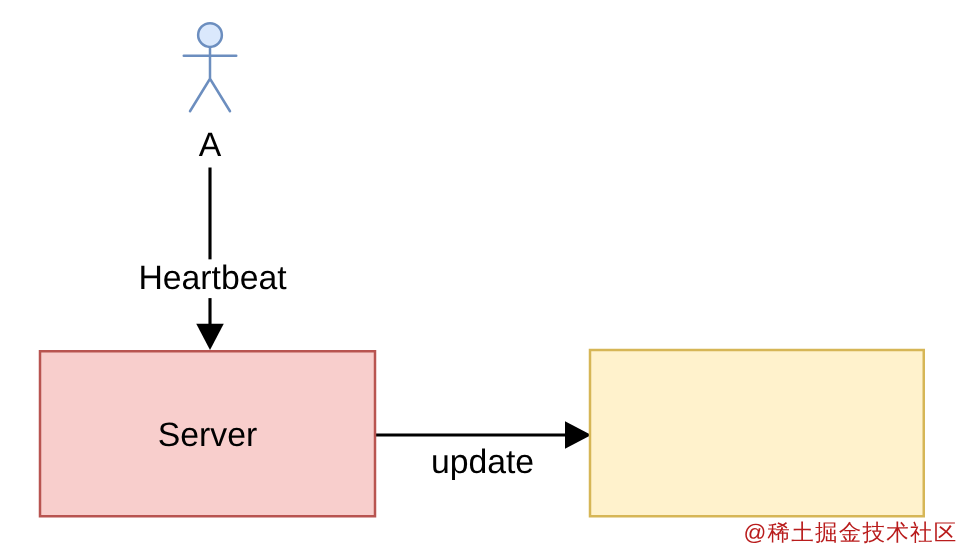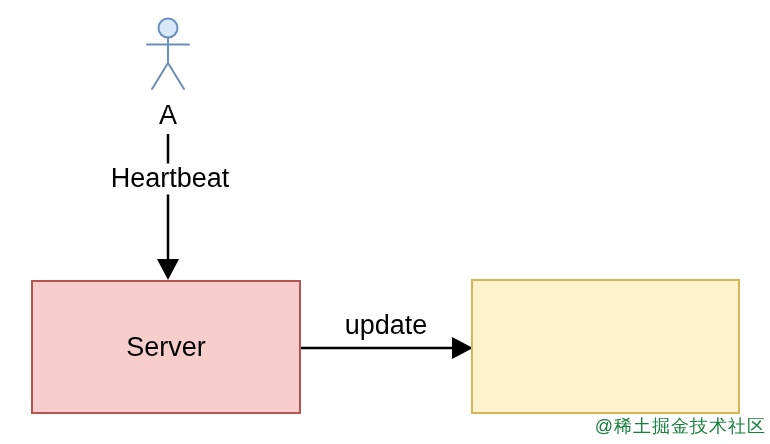--- a/index.html
+++ b/index.html
@@ -25,27 +25,28 @@
     transform: translate(-50%, -50%);
     font-size: 27px;
     color: #000000;
     white-space: nowrap;
     text-align: center;
     line-height: 1.15;
   }
   .edge-label {
     background: #ffffff;
     padding: 0 4px;
+    margin-top: 44px;
   }
   .watermark {
     position: absolute;
     right: 4px;
     bottom: 6px;
     font-size: 18px;
-    color: #15803d;
+    color: #b91c1c;
     letter-spacing: 1px;
     white-space: nowrap;
     margin-left: 32px;
   }
 </style>
 </head>
 <body>
 
 <div class="page">
 

